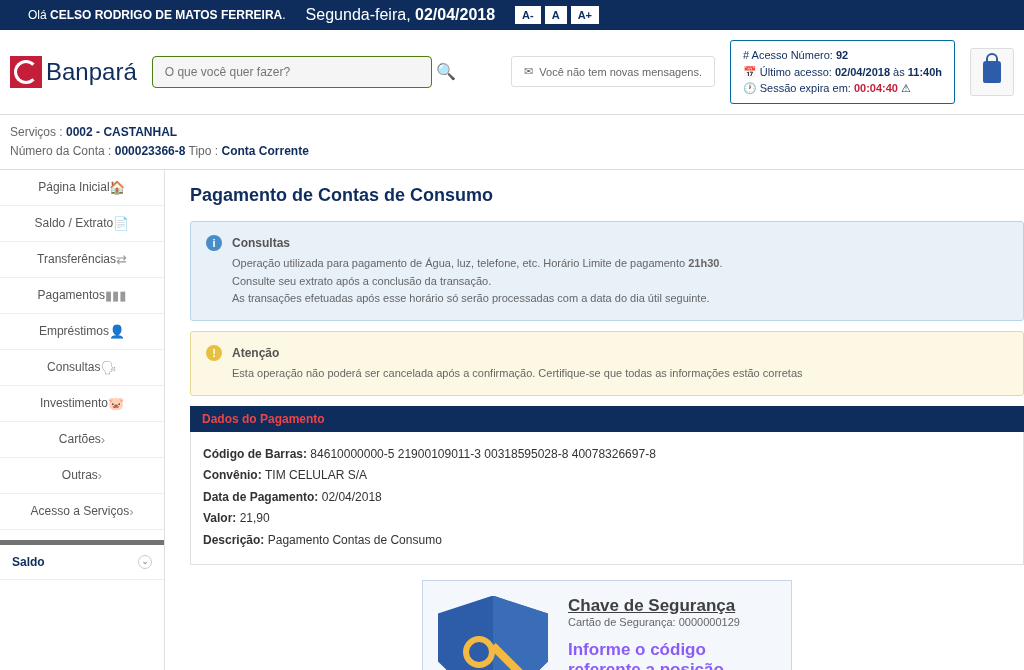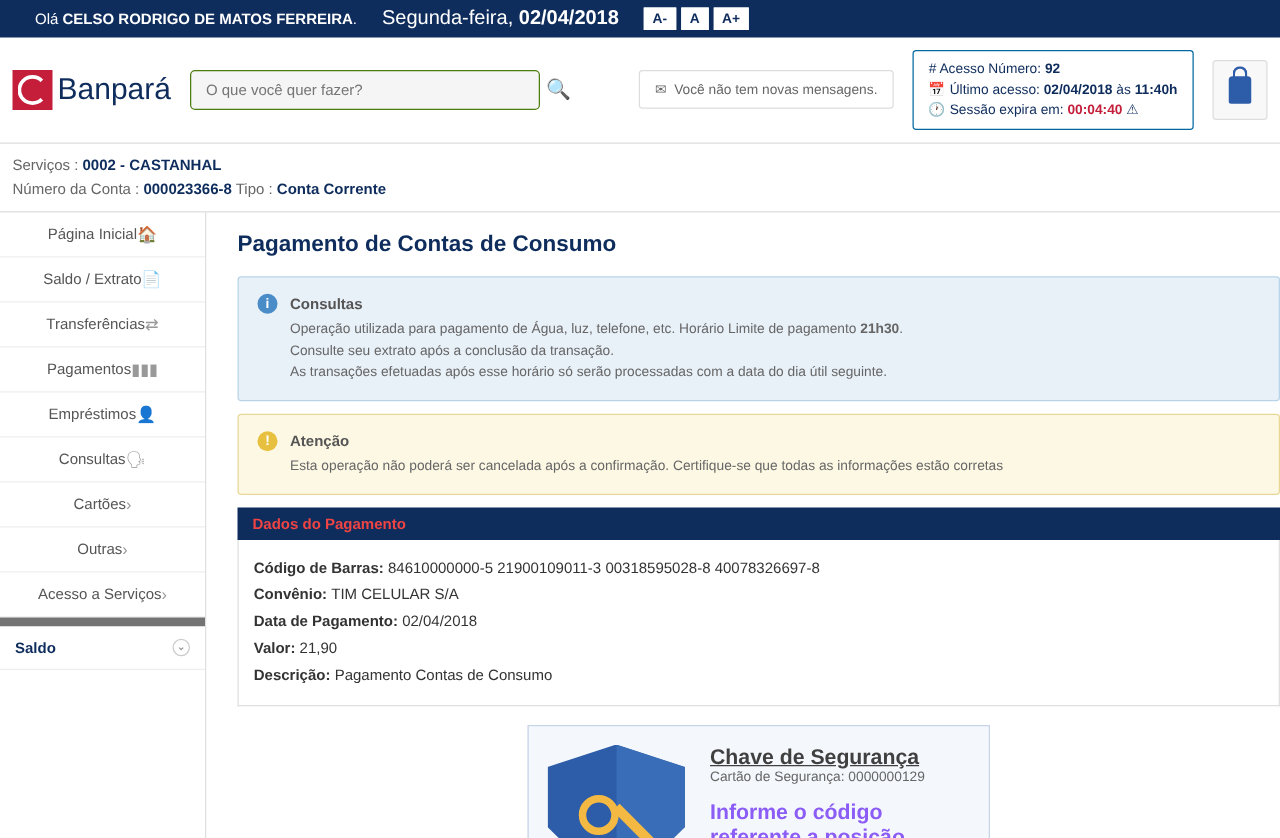--- a/index.html
+++ b/index.html
@@ -36,21 +36,21 @@
     
     .account-info { padding: 8px 10px; font-size: 12px; color: #666; border-bottom: 1px solid #ddd; }
     .account-info div { line-height: 1.6; }
     .account-info strong { color: #0e2c5c; font-weight: bold; }
     
     
     .main-layout { display: flex; }
     .sidebar { width: 165px; border-right: 1px solid #e0e0e0; }
     .sidebar-item { display: flex; justify-content: center; align-items: center; padding: 10px 12px; font-size: 12px; color: #555; cursor: pointer; border-bottom: 1px solid #eee; }
     .sidebar-item .icon { color: #999; font-size: 13px; }
-    .sidebar-saldo { padding: 10px 12px; font-size: 12px; color: #0e2c5c; font-weight: bold; display: flex; justify-content: space-between; align-items: center; border-top: 7px solid #737373; border-bottom: 1px solid #eee; cursor: pointer; }
+    .sidebar-saldo { padding: 10px 12px; font-size: 12px; color: #0e2c5c; font-weight: bold; display: flex; justify-content: space-between; align-items: center; margin-top: 10px; border-top: 5px solid #737373; border-bottom: 1px solid #eee; cursor: pointer; }
     .sidebar-saldo .chev { color: #999; border: 1px solid #ccc; border-radius: 50%; width: 14px; height: 14px; display: inline-flex; align-items: center; justify-content: center; font-size: 8px; }
     
     .content { flex: 1; padding: 15px 0 15px 25px; }
     .page-title { color: #0e2c5c; font-size: 18px; font-weight: bold; margin-bottom: 15px; }
     
     
     .alert { border: 1px solid; padding: 12px 15px; margin-bottom: 10px; border-radius: 3px; display: flex; gap: 10px; }
     .alert-info { background: #e8f0f8; border-color: #b8d4e8; }
     .alert-warning { background: #fdf8e4; border-color: #e8d898; }
     .alert-icon { width: 16px; height: 16px; border-radius: 50%; display: inline-flex; align-items: center; justify-content: center; font-size: 11px; font-weight: bold; flex-shrink: 0; margin-top: 1px; }
@@ -145,20 +145,24 @@
       </div>
     <div class="sidebar-item">
         <span>Empréstimos</span>
         <span class="icon">👤</span>
       </div>
     <div class="sidebar-item">
         <span>Consultas</span>
         <span class="icon">🗣</span>
       </div>
     <div class="sidebar-item">
+        <span>Investimento</span>
+        <span class="icon">🐷</span>
+      </div>
+    <div class="sidebar-item">
         <span>Cartões</span>
         <span class="icon">›</span>
       </div>
     <div class="sidebar-item">
         <span>Outras</span>
         <span class="icon">›</span>
       </div>
     <div class="sidebar-item">
         <span>Acesso a Serviços</span>
         <span class="icon">›</span>

